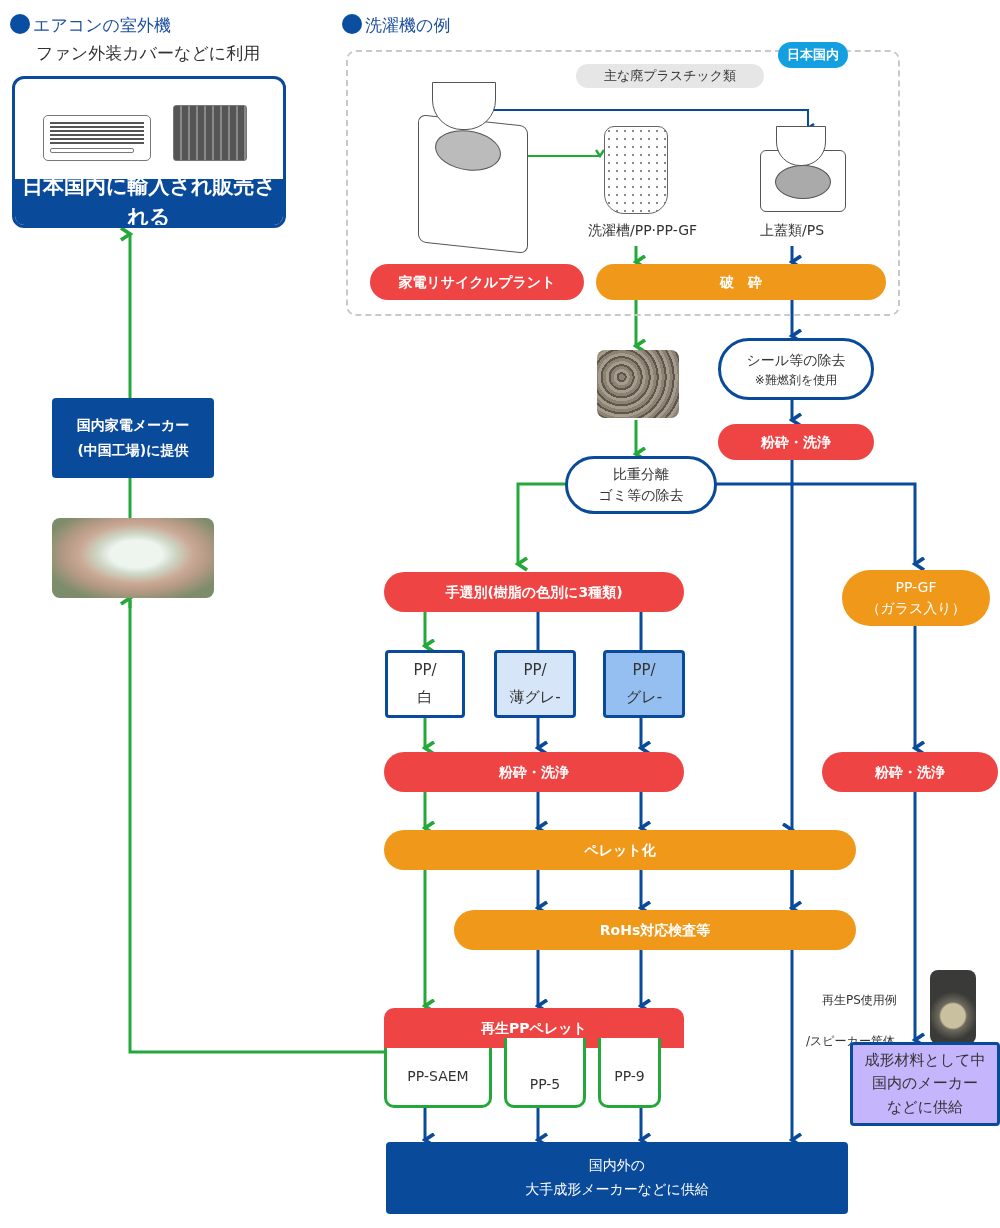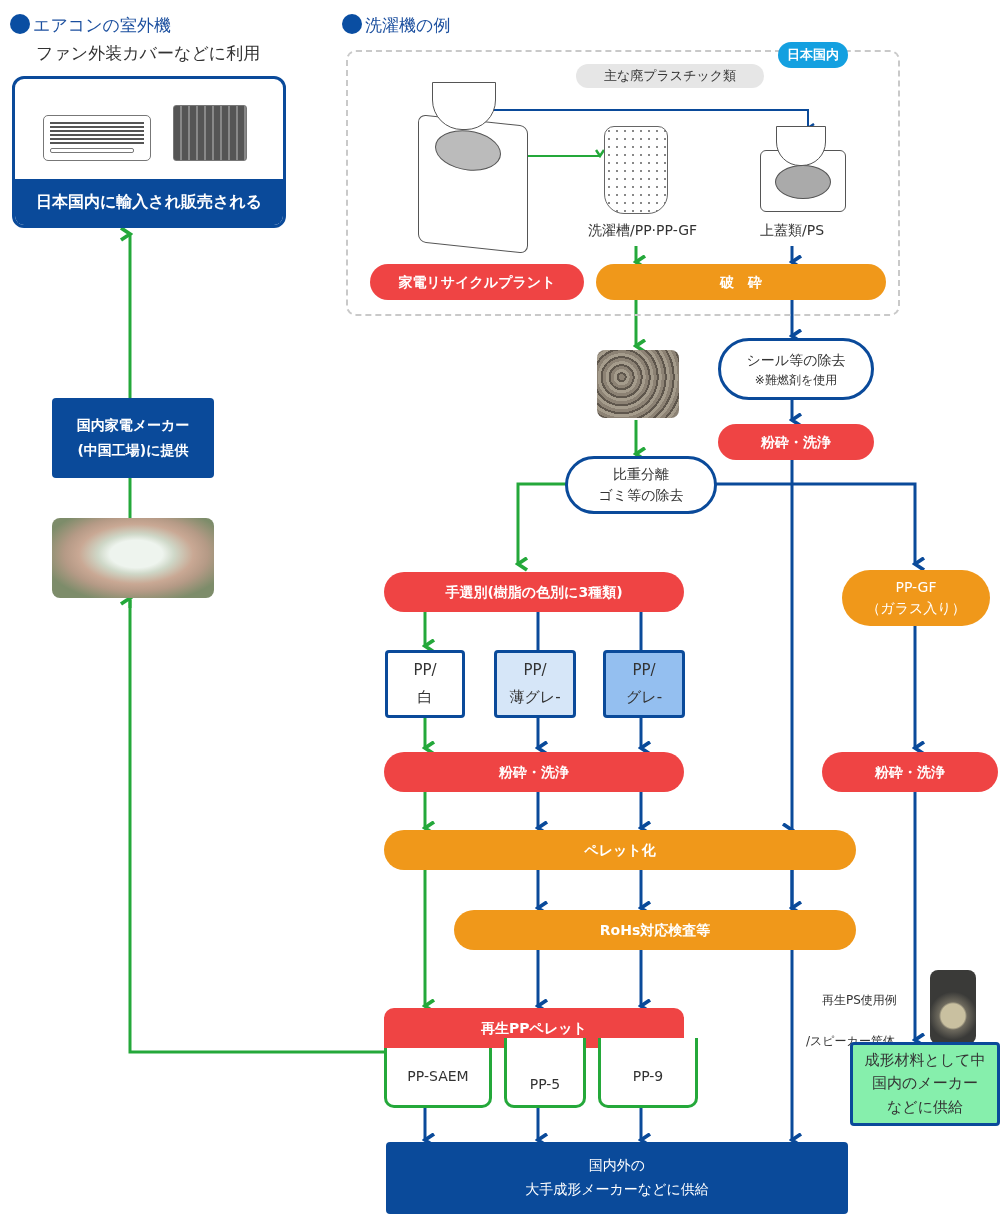--- a/index.html
+++ b/index.html
@@ -92,21 +92,21 @@
 <div class="abs sub" style="left:36px;top:42px;">ファン外装カバーなどに利用</div>
 
 <div class="abs" style="left:12px;top:76px;width:274px;height:152px;border:3px solid #0a4a9a;border-radius:12px;overflow:hidden;background:#fff;">
 
   <div class="abs" style="left:28px;top:36px;width:108px;height:46px;border:1.5px solid #777;border-radius:5px;background:#fff;">
     <div class="abs" style="left:6px;top:6px;width:94px;height:22px;background:repeating-linear-gradient(#555 0 2px,#fff 2px 4px);"></div>
     <div class="abs" style="left:6px;top:32px;width:84px;height:5px;border:1px solid #777;border-radius:2px;"></div>
   </div>
 
   <div class="abs" style="left:158px;top:26px;width:74px;height:56px;border:1.5px solid #777;border-radius:3px;background:repeating-linear-gradient(90deg,#555 0 6px,#888 6px 8px);"></div>
-  <div class="abs pill navy" style="left:0;bottom:0;width:100%;height:46px;border-radius:0;font-size:16px;">日本国内に輸入され販売される</div>
+  <div class="abs pill navy" style="left:0;bottom:0;width:100%;height:46px;border-radius:0;font-size:21px;">日本国内に輸入され販売される</div>
 </div>
 
 <div class="abs box navy" style="left:52px;top:398px;width:162px;height:80px;color:#fff;font-weight:bold;font-size:14px;flex-direction:column;">
   <span>国内家電メーカー</span>
   <span>(中国工場)に提供</span>
 </div>
 
 <div class="abs photo" style="left:52px;top:518px;width:162px;height:80px;background:radial-gradient(ellipse at 52% 45%,#eef4ee 0 22%,#cfd8c8 32%,#c9a894 48%,#b59a86 60%,#7d8c6a 80%);"></div>
 
 <div class="abs sec-title" style="left:342px;top:14px;">
@@ -171,28 +171,28 @@
 <div class="abs pill green" style="left:384px;top:752px;width:300px;height:40px;border-radius:20px;">粉砕・洗浄</div>
 <div class="abs pill green" style="left:822px;top:752px;width:176px;height:40px;border-radius:20px;">粉砕・洗浄</div>
 
 <div class="abs pill orange" style="left:384px;top:830px;width:472px;height:40px;border-radius:20px;">ペレット化</div>
 <div class="abs pill orange" style="left:454px;top:910px;width:402px;height:40px;border-radius:20px;">RoHs対応検査等</div>
 
 <div class="abs" style="left:384px;top:1008px;width:300px;height:100px;">
   <div class="abs box" style="left:0;top:30px;width:108px;height:70px;border:3px solid #24a83a;border-top:none;background:#fff;border-radius:0 0 10px 10px;font-size:14px;padding-top:10px;">PP-SAEM</div>
   <div class="abs pill green" style="left:0;top:0;width:300px;height:40px;border-radius:10px 10px 0 0;">再生PPペレット</div>
   <div class="abs box" style="left:120px;top:30px;width:82px;height:70px;border:3px solid #24a83a;border-top:none;background:#fff;border-radius:0 0 10px 10px;font-size:14px;padding-top:26px;">PP-5</div>
-  <div class="abs box" style="left:214px;top:30px;width:100px;height:70px;border:3px solid #24a83a;border-top:none;background:#fff;border-radius:0 0 10px 10px;font-size:14px;padding-top:10px;">PP-9</div>
+  <div class="abs box" style="left:214px;top:30px;width:63px;height:70px;border:3px solid #24a83a;border-top:none;background:#fff;border-radius:0 0 10px 10px;font-size:14px;padding-top:10px;">PP-9</div>
 </div>
 
 <div class="abs lbl" style="left:822px;top:992px;font-size:12px;">再生PS使用例</div>
 <div class="abs lbl" style="left:806px;top:1016px;font-size:12px;margin-top:17px;">/スピーカー筐体</div>
 <div class="abs photo" style="left:930px;top:970px;width:46px;height:74px;background:radial-gradient(circle at 50% 62%,#c9c0a0 0 12px,#6e6a5e 14px,#3a3a38 24px);"></div>
 
-<div class="abs box" style="left:850px;top:1042px;width:150px;height:84px;border:3px solid #0a4a9a;background:#86efac;flex-direction:column;line-height:1.55;">
+<div class="abs box" style="left:850px;top:1042px;width:150px;height:84px;border:3px solid #0a4a9a;background:#c4b5fd;flex-direction:column;line-height:1.55;">
   <span>成形材料として中</span>
   <span>国内のメーカー</span>
   <span>などに供給</span>
 </div>
 
 <div class="abs box navy" style="left:386px;top:1142px;width:462px;height:72px;color:#fff;font-size:14px;flex-direction:column;line-height:1.7;">
   <span>国内外の</span>
   <span>大手成形メーカーなどに供給</span>
 </div>
 

